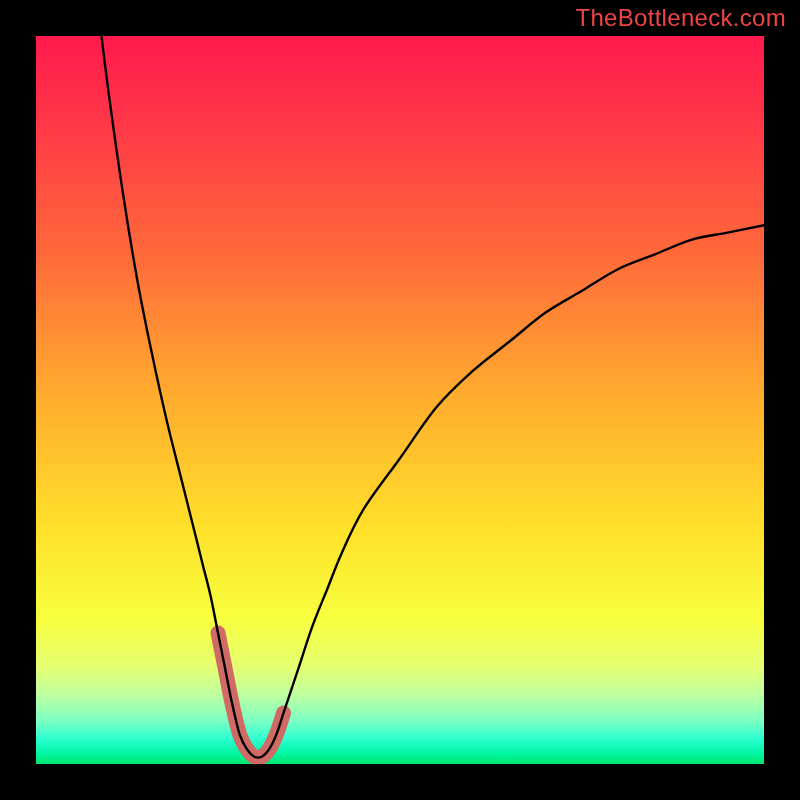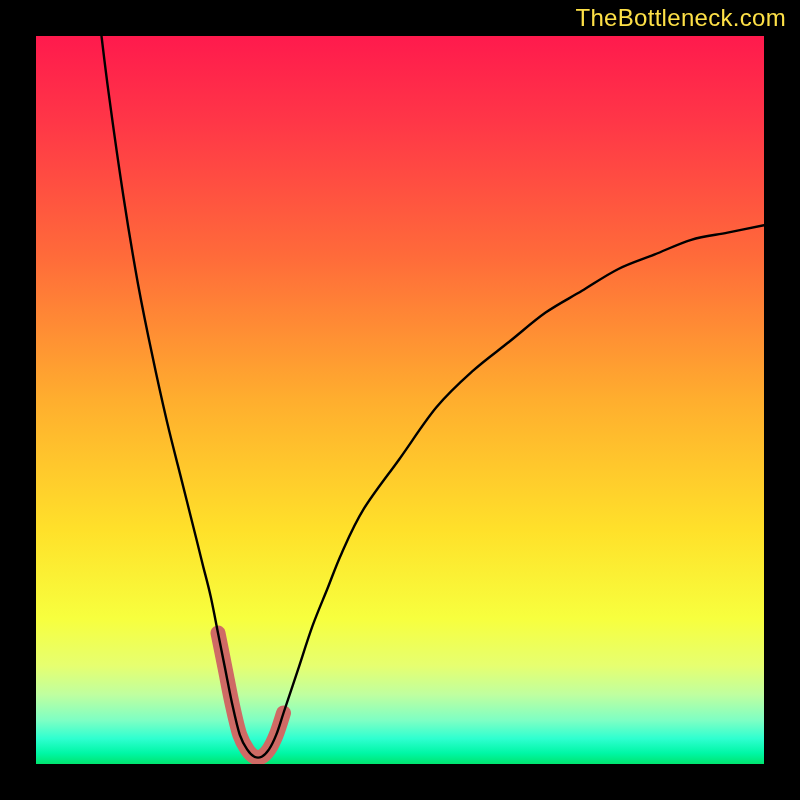--- a/index.html
+++ b/index.html
@@ -16,21 +16,21 @@
     left: 0;
     top: 0;
     width: 800px;
     height: 800px;
     background: #000;
   }
   .watermark {
     position: absolute;
     top: 4px;
     right: 14px;
-    color: #fde047;
+    color: #ef4444;
     font-size: 24px;
     font-weight: 500;
     letter-spacing: 0.3px;
     z-index: 50;
   }
   .plot-area {
     position: absolute;
     left: 36px;
     top: 36px;
     width: 728px;

